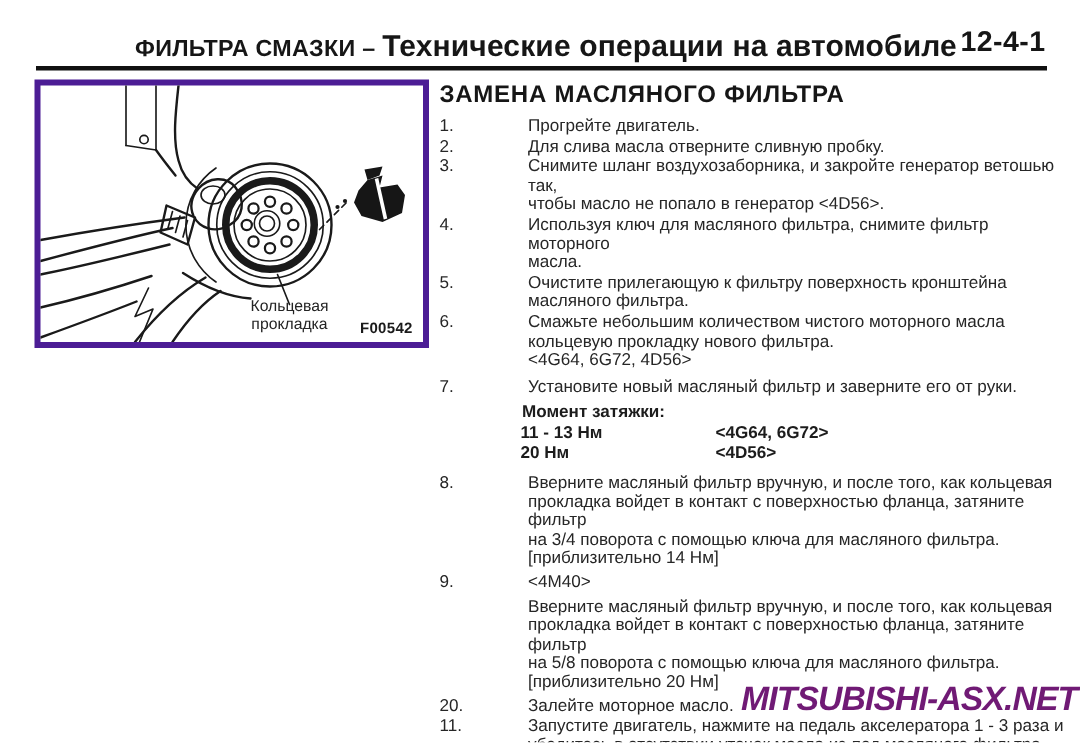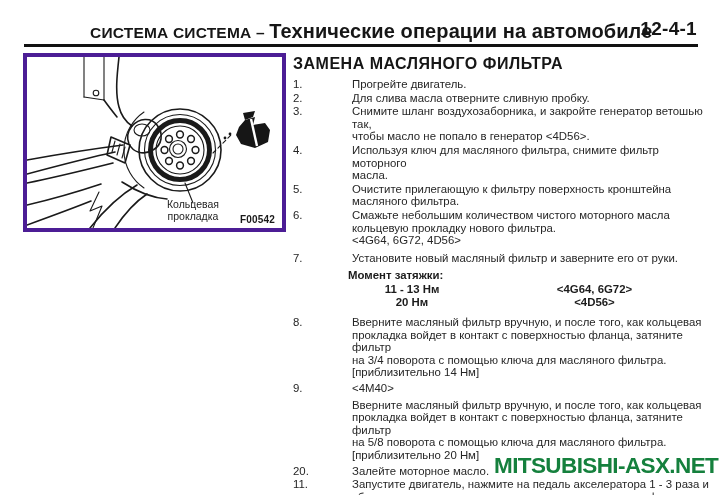--- a/index.html
+++ b/index.html
@@ -33,41 +33,41 @@
   .steps{font-size:11.4px;line-height:12.6px;color:#262626;}
   .step{display:grid;grid-template-columns:27px 1fr;margin-bottom:1px;}
   .step .num{color:#262626;}
   .step .txt{white-space:pre-line;padding-left:32px;}
   .mt5{margin-top:5px;}
   .mt8{margin-top:8px;}
   .mt3{margin-top:3px;}
   .engine{margin-bottom:4px;}
   .torque{margin:5px 0 8px 27px;font-weight:bold;color:#1c1c1c;}
   .torque-heading{margin-bottom:1px;padding-left:28px;}
-  .torque-row{display:grid;grid-template-columns:130px auto;padding-left:27px;text-align:center;}
+  .torque-row{display:grid;grid-template-columns:130px auto;padding-left:27px;}
   
   .watermark{
     position:absolute;left:494px;top:453px;font-size:22.5px;font-weight:bold;letter-spacing:-.6px;
     color:#d60000;white-space:nowrap;
     text-shadow:0 0 2px #fff,0 0 3px #fff,0 0 4px #fff,0 0 5px #fff;
   }
   
   .ln{fill:none;stroke:#1a1a1a;stroke-width:1.6;stroke-linecap:round;stroke-linejoin:round;}
   .thin{stroke-width:1.1;}
   .band{fill:none;stroke:#1a1a1a;stroke-width:5;}
   .hole{fill:#fff;stroke:#1a1a1a;stroke-width:1.5;}
   .blk{fill:#161616;stroke:none;}
 </style>
 </head>
 <body>
 
 <div class="page">
 
   <header class="header">
-    <div class="header-title"><span class="ht-main">СИСТЕМА СИСТЕМА – </span><span class="ht-sub">Технические операции на автомобиле</span></div>
+    <div class="header-title"><span class="ht-main">ФИЛЬТРА СМАЗКИ – </span><span class="ht-sub">Технические операции на автомобиле</span></div>
     <div class="page-number">12-4-1</div>
   </header>
   <div class="header-rule"></div>
 
   <figure class="figure-box">
     <svg width="255" height="171" viewBox="0 0 255 171" aria-hidden="true">
 
       <g>
         <path class="ln thin" d="M57,0 L57,40"></path>
         <path class="ln thin" d="M77,0 L77,43"></path>
@@ -196,15 +196,15 @@
       </div>
       <div class="step">
         <span class="num">11.</span>
         <span class="txt">Запустите двигатель, нажмите на педаль акселератора 1 - 3 раза и
 убедитесь в отсутствии утечек масла из-под масляного фильтра.</span>
       </div>
 
     </div>
   </section>
 
-  <div class="watermark" style="color: #15803d;">MITSUBISHI-ASX.NET</div>
+  <div class="watermark" style="color: #701a75; font-style: italic;">MITSUBISHI-ASX.NET</div>
 
 </div>
 
 </body></html>

